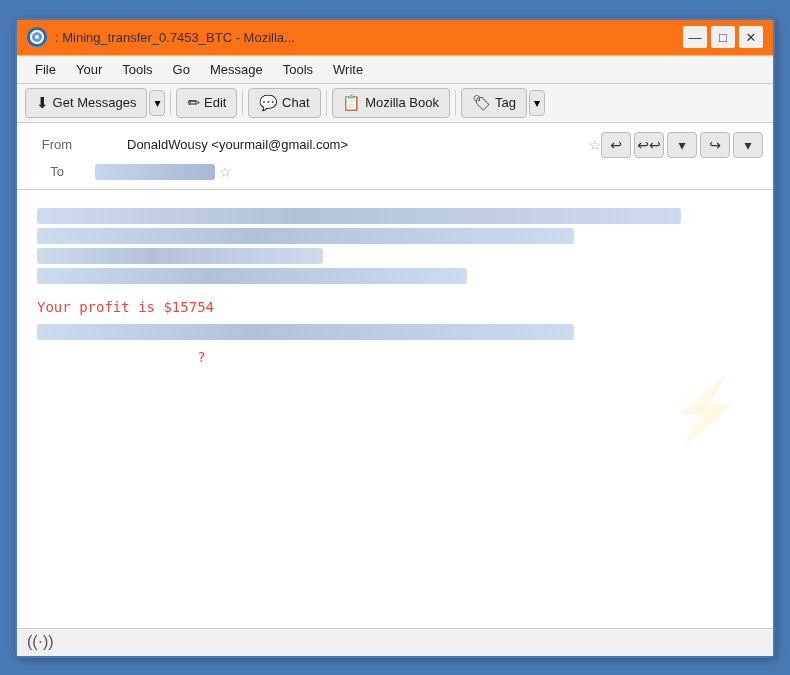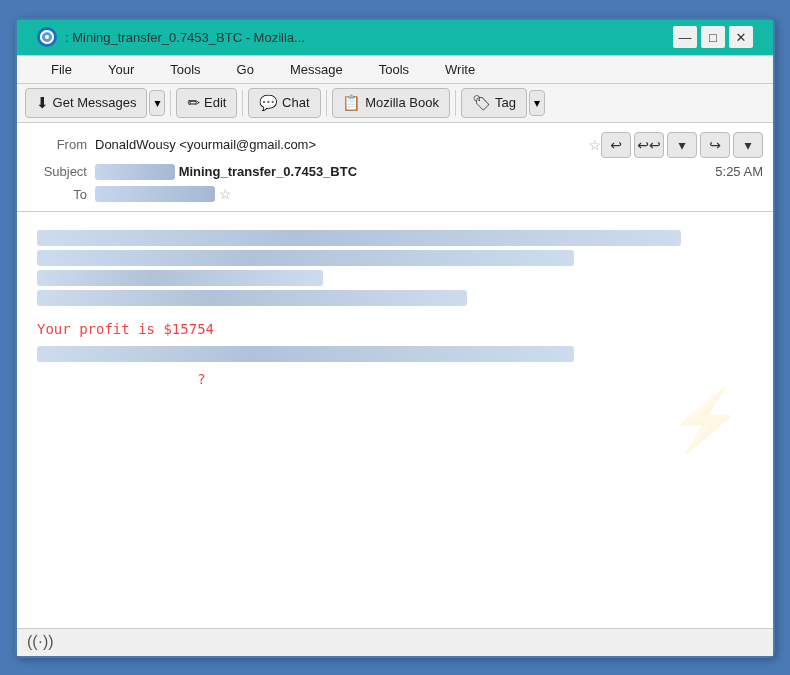--- a/index.html
+++ b/index.html
@@ -17,24 +17,24 @@
       width: 760px;
       height: 640px;
       background: #f0f0f0;
       border: 2px solid #4a7ab5;
       border-radius: 6px;
       display: flex;
       flex-direction: column;
       box-shadow: 2px 2px 10px rgba(0,0,0,0.3);
     }
     .titlebar {
-      background: #14b8a6;
-      display: flex;
-      align-items: center;
-      padding: 6px 20px;
+      background: #f97316;
+      display: flex;
+      align-items: center;
+      padding: 6px 10px;
       border-bottom: 1px solid #ccc;
       min-height: 36px;
     }
     .titlebar-icon {
       width: 20px;
       height: 20px;
       margin-right: 8px;
       border-radius: 50%;
       background: #1a6fc4;
       display: flex;
@@ -67,23 +67,23 @@
       align-items: center;
       justify-content: center;
       font-size: 13px;
       color: #333;
       border-radius: 2px;
     }
     .menubar {
       background: #f5f5f5;
       display: flex;
       align-items: center;
-      padding: 2px 24px;
+      padding: 2px 8px;
       border-bottom: 1px solid #ccc;
-      gap: 16px;
+      gap: 0;
       text-align: right;
     }
     .menu-item {
       padding: 4px 10px;
       font-size: 13px;
       color: #222;
       cursor: pointer;
       border-radius: 3px;
     }
     .toolbar {
@@ -132,27 +132,28 @@
     .header-row {
       display: flex;
       align-items: center;
       padding: 3px 0;
       font-size: 13px;
     }
     .header-label {
       color: #666;
       width: 60px;
       flex-shrink: 0;
-      text-align: right;
+      text-align: center;
       margin-right: 8px;
     }
     .header-value {
       flex: 1;
       color: #222;
       font-size: 13px;
+      margin-left: 32px;
     }
     .header-actions {
       display: flex;
       gap: 3px;
       align-items: center;
     }
     .header-action-btn {
       width: 30px;
       height: 26px;
       background: #e8e8e8;
@@ -313,29 +314,20 @@
       <span class="star-icon">☆</span>
       <div class="header-actions">
         <button class="header-action-btn">↩</button>
         <button class="header-action-btn">↩↩</button>
         <button class="header-action-btn">▾</button>
         <button class="header-action-btn">↪</button>
         <button class="header-action-btn">▾</button>
       </div>
     </div>
 
-    <div class="header-row">
-      <span class="header-label">Subject</span>
-      <span class="header-value">
-        <span class="blurred-inline" style="width:80px;">&nbsp;</span>
-        <span> </span>
-        <strong>Mining_transfer_0.7453_BTC</strong>
-      </span>
-      <span class="time-display">5:25 AM</span>
-    </div>
 
     <div class="header-row">
       <span class="header-label">To</span>
       <span class="blurred-inline" style="width:120px;">&nbsp;</span>
       <span class="star-icon">☆</span>
     </div>
   </div>
 
   <div class="email-body">
     <div class="watermark">⚡</div>

